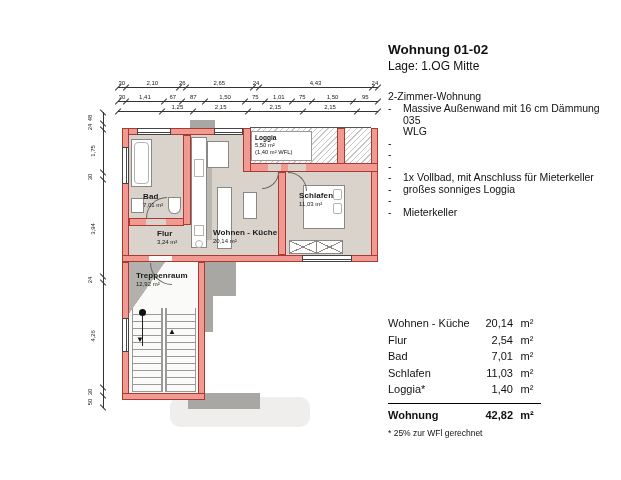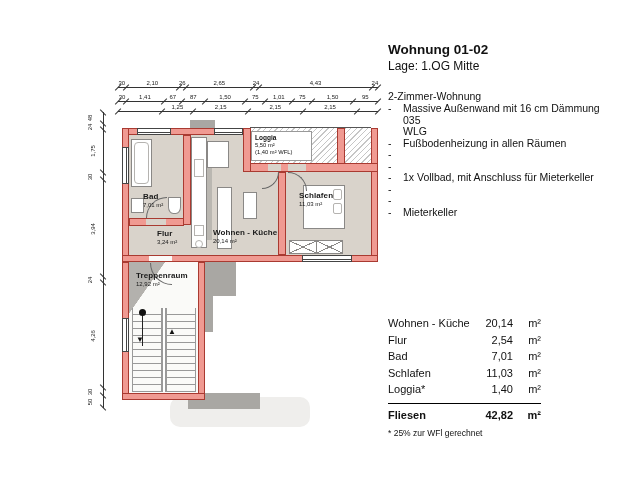--- a/index.html
+++ b/index.html
@@ -78,21 +78,21 @@
   #info .wfl { margin-bottom:4px; }
   #features { list-style:none; }
   #features li { display:flex; font-size:10.5px; line-height:11.5px; }
   #features .dash { width:15px; flex:0 0 15px; }
   #features .ft { white-space:pre-line; }
 
   #areatable { position:absolute; left:388px; top:317px; width:153px; z-index:7; }
   .t-row { display:flex; align-items:baseline; height:16.5px; font-size:11px; }
   .t-row .tl { flex:1; }
   .t-row .tv { width:38px; text-align:right; }
-  .t-row .tu { width:28px; text-align:right; }
+  .t-row .tu { width:28px; text-align:center; }
   .t-row.total { border-top:1.2px solid #000; margin-top:3px; padding-top:5px; height:20px; font-weight:bold; }
   #footnote { font-size:8.5px; margin-top:5px; }
 </style>
 </head>
 <body>
 
 <div id="page">
 
   <div id="plan">
 
@@ -304,34 +304,34 @@
     <div class="loc">Lage: 1.OG Mitte</div>
     <div class="apt">2-Zimmer-Wohnung</div>
     <ul id="features">
         <li>
           <span class="dash">-</span>
           <span class="ft">Massive Außenwand mit 16 cm Dämmung 035
 WLG</span>
         </li>
         <li>
           <span class="dash">-</span>
-          <span class="ft">Fußbodenheizung in allen Räumen</span>
         </li>
         <li>
           <span class="dash">-</span>
         </li>
         <li>
           <span class="dash">-</span>
         </li>
         <li>
           <span class="dash">-</span>
           <span class="ft">1x Vollbad, mit Anschluss für Mieterkeller</span>
         </li>
         <li>
           <span class="dash">-</span>
+          <span class="ft">großes sonniges Loggia</span>
         </li>
         <li>
           <span class="dash">-</span>
         </li>
         <li>
           <span class="dash">-</span>
           <span class="ft">Mieterkeller</span>
         </li>
       </ul>
   </div>
@@ -358,20 +358,20 @@
           <span class="tv">11,03</span>
           <span class="tu">m²</span>
         </div>
         <div class="t-row">
           <span class="tl">Loggia*</span>
           <span class="tv">1,40</span>
           <span class="tu">m²</span>
         </div>
       </div>
     <div class="t-row total">
-      <span class="tl">Fliesen</span>
+      <span class="tl">Wohnung</span>
       <span class="tv">42,82</span>
       <span class="tu">m²</span>
     </div>
     <div id="footnote">* 25% zur WFl gerechnet</div>
   </div>
 
 </div>
 
 </body></html>

